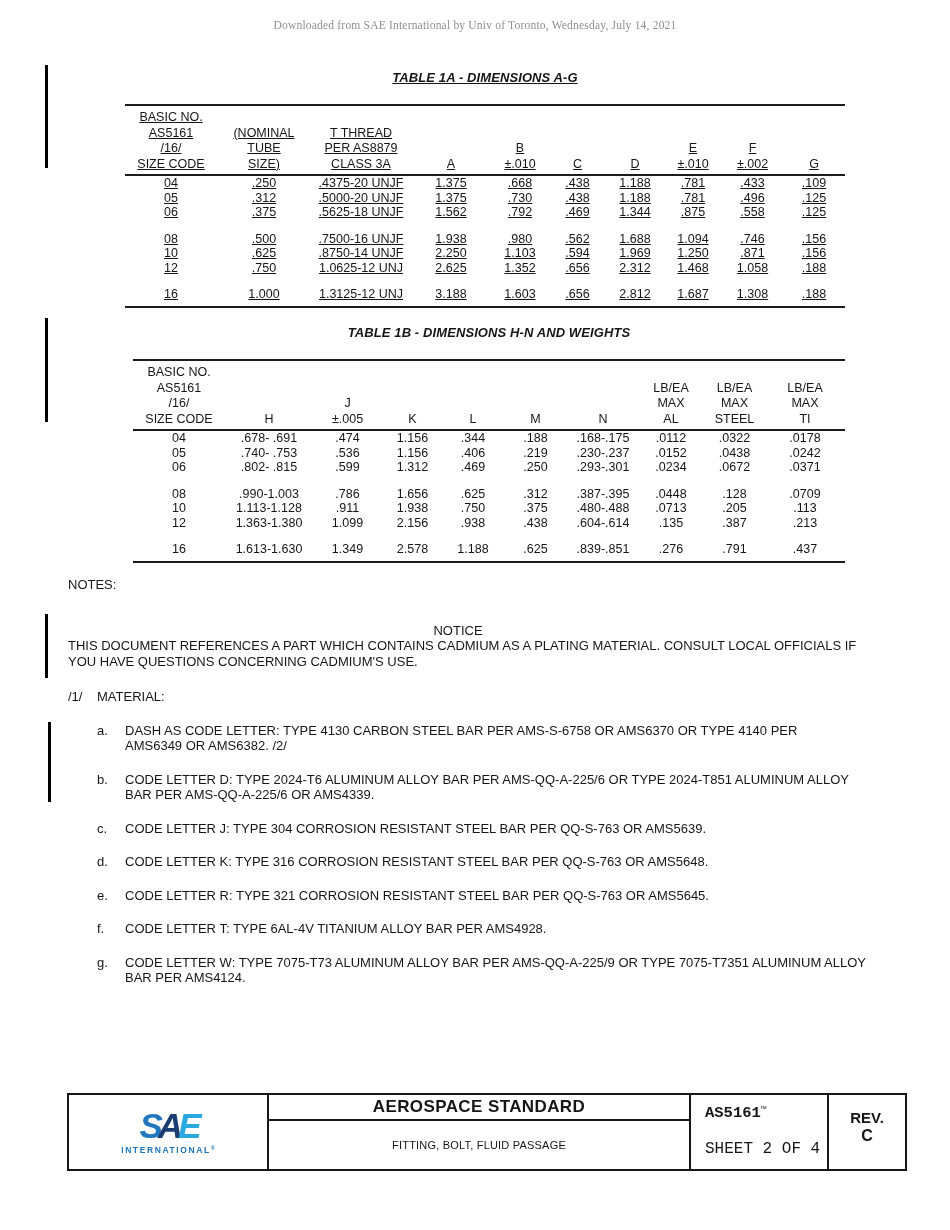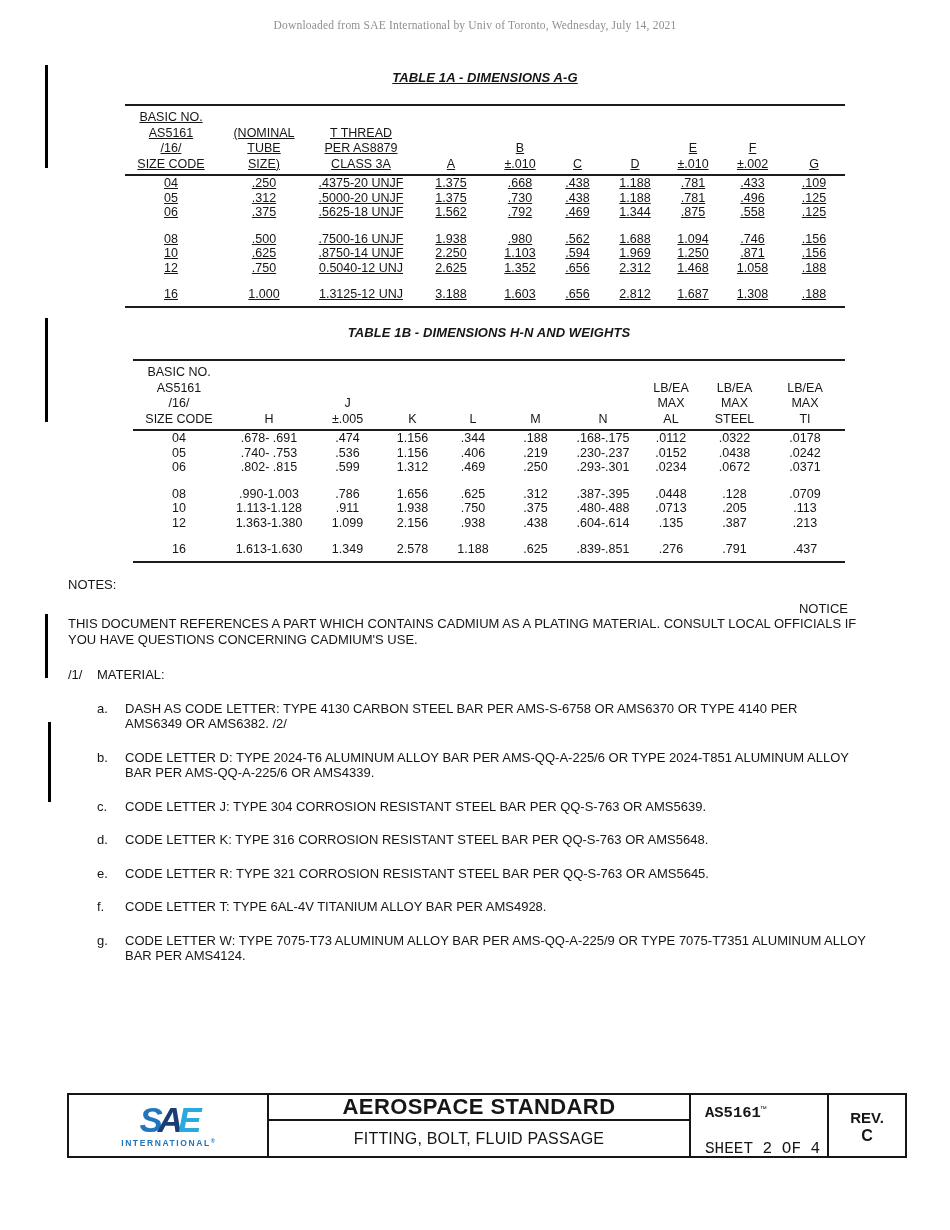--- a/index.html
+++ b/index.html
@@ -37,42 +37,42 @@
   #t1a col:nth-child(4){width:80px}#t1a col:nth-child(5){width:58px}#t1a col:nth-child(6){width:57px}
   #t1a col:nth-child(7){width:58px}#t1a col:nth-child(8){width:58px}#t1a col:nth-child(9){width:61px}
   #t1a col:nth-child(10){width:62px}
   #t1b col:nth-child(1){width:92px}#t1b col:nth-child(2){width:88px}#t1b col:nth-child(3){width:69px}
   #t1b col:nth-child(4){width:61px}#t1b col:nth-child(5){width:60px}#t1b col:nth-child(6){width:65px}
   #t1b col:nth-child(7){width:70px}#t1b col:nth-child(8){width:66px}#t1b col:nth-child(9){width:61px}
   #t1b col:nth-child(10){width:80px}
 
   
   .notes{position:absolute;left:68px;top:577px;width:838px;font-size:13px;line-height:15.5px;}
-  .notice-title{text-align:right;margin-top:8px;padding-right:58px;}
+  .notice-title{text-align:center;margin-top:30px;padding-right:58px;}
   .notice-text{white-space:pre-line;}
   .material-row{margin-top:20px;display:flex;}
   .mat-ref{width:29px;}
   .mat-item{display:flex;margin-top:18px;}
   .mat-letter{margin-left:29px;width:28px;}
   .mat-text{flex:1;white-space:pre-line;}
 
   
-  .footer{position:absolute;left:67px;top:1093px;width:840px;height:65px;
+  .footer{position:absolute;left:67px;top:1093px;width:840px;height:78px;
     border:2px solid #161616;box-sizing:border-box;display:flex;background:#fff;}
   .f-cell{box-sizing:border-box;}
   .f-logo{width:200px;border-right:2px solid #161616;display:flex;flex-direction:column;
     align-items:center;justify-content:center;}
   .sae-letters{font-size:35px;font-weight:bold;font-style:italic;letter-spacing:-5px;line-height:.95;}
   .sae-s{color:#2077BD;}.sae-a{color:#1A3E73;}.sae-e{color:#2AA9E1;}
   .sae-intl{font-size:8.5px;font-weight:bold;color:#1C75BC;letter-spacing:1.6px;margin-top:2px;}
   .sae-reg{font-size:5.5px;vertical-align:3px;letter-spacing:0;}
   .f-mid{width:422px;border-right:2px solid #161616;display:flex;flex-direction:column;}
   .f-mid-top{height:24px;border-bottom:2px solid #161616;display:flex;align-items:center;
-    justify-content:center;font-weight:bold;font-size:22px;letter-spacing:.4px;}
-  .f-mid-bot{flex:1;display:flex;align-items:center;justify-content:center;font-size:16px;letter-spacing:.2px;}
+    justify-content:center;font-weight:bold;font-size:17px;letter-spacing:.4px;}
+  .f-mid-bot{flex:1;display:flex;align-items:center;justify-content:center;font-size:11px;letter-spacing:.2px;}
   .f-num{width:138px;border-right:2px solid #161616;padding:9px 0 0 14px;font-family:Liberation Mono, monospace;}
   .f-num-main{font-weight:bold;font-size:15.5px;}
   .f-tm{font-size:9px;vertical-align:4px;font-weight:normal;}
   .f-num-sheet{font-size:16px;margin-top:18px;}
   .f-rev{flex:1;text-align:center;padding-top:14px;font-weight:bold;}
   .f-rev-label{font-size:15px;}
   .f-rev-val{font-size:16px;margin-top:1px;}
 </style>
 </head>
 <body>
@@ -185,21 +185,21 @@
             <td>1.103</td>
             <td>.594</td>
             <td>1.969</td>
             <td>1.250</td>
             <td>.871</td>
             <td>.156</td>
           </tr>
           <tr>
             <td>12</td>
             <td>.750</td>
-            <td>0.5040-12 UNJ</td>
+            <td>1.0625-12 UNJ</td>
             <td>2.625</td>
             <td>1.352</td>
             <td>.656</td>
             <td>2.312</td>
             <td>1.468</td>
             <td>1.058</td>
             <td>.188</td>
           </tr>
           <tr class="gap-row">
             <td colspan="10"></td>

